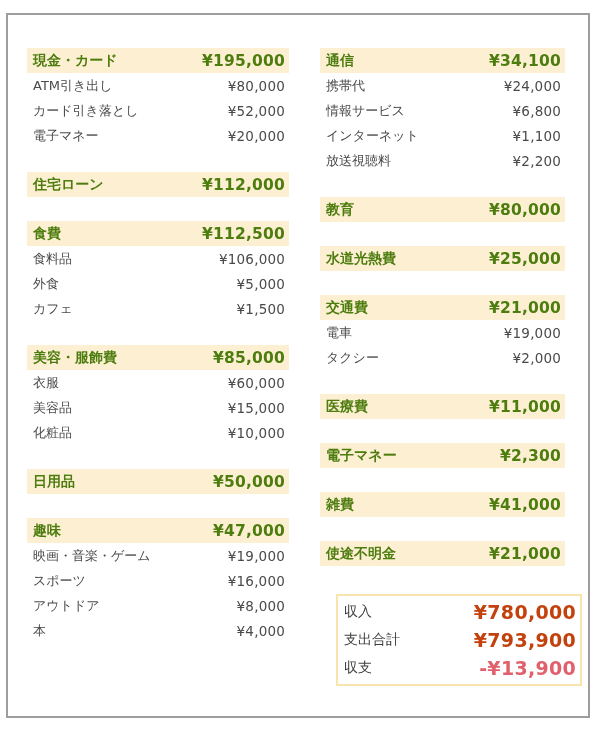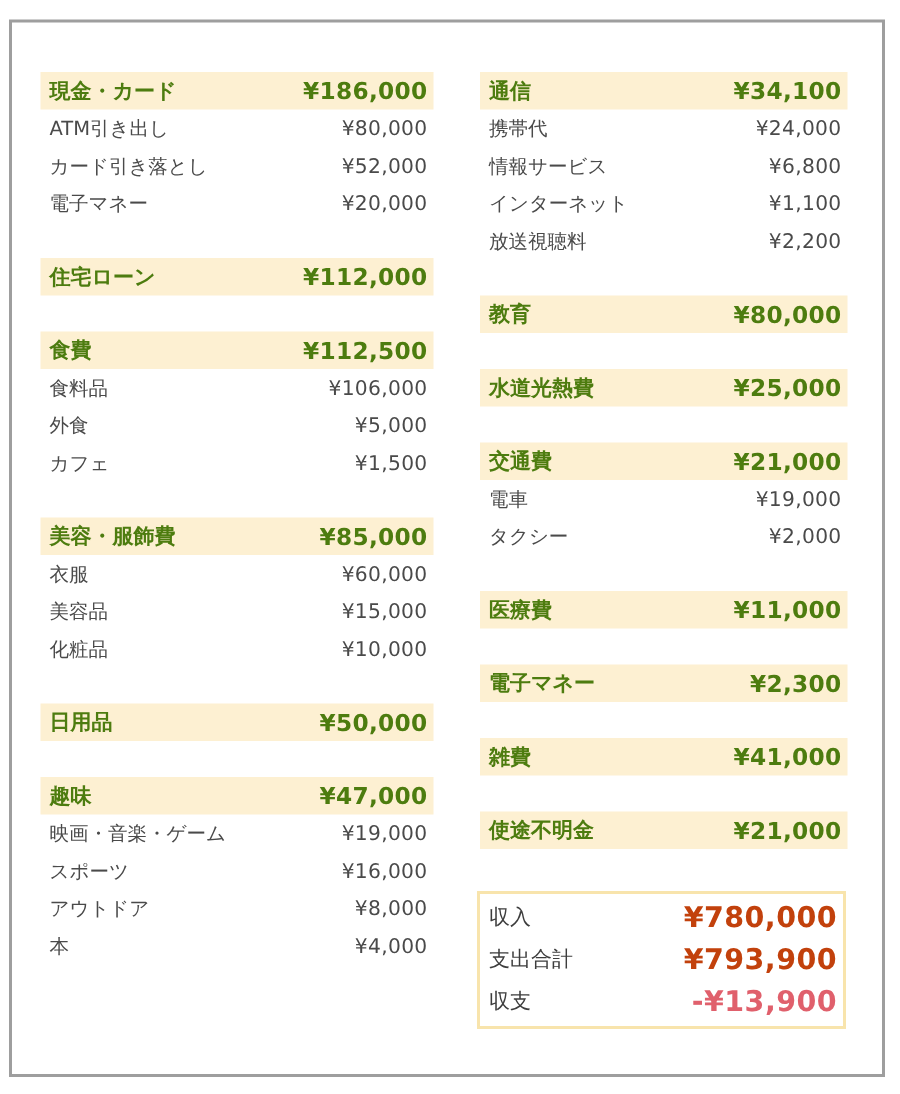--- a/index.html
+++ b/index.html
@@ -11,37 +11,37 @@
   .col.left { left: 27px; width: 262px; }
   .col.right { left: 320px; width: 245px; }
   .group { margin-bottom: 24px; }
   .head { display: flex; justify-content: space-between; align-items: center;
           height: 25px; background: #fdf0d2; padding: 0 4px 0 6px; font-weight: bold;
           font-size: 14px; color: #4d7c0f; margin-top: 24px; }
   .head .amt { font-size: 15.5px; letter-spacing: 0.2px; }
   .row { display: flex; justify-content: space-between; align-items: center;
          height: 25px; padding: 0 4px 0 6px; font-size: 13px; color: #4a4a4a; text-align: right; }
   .row .amt { font-size: 13.5px; letter-spacing: 0.2px; }
-  .summary { position: absolute; left: 318px; top: 594px; width: 246px; height: 92px;
+  .summary { position: absolute; left: 336px; top: 594px; width: 246px; height: 92px;
              border: 2px solid #f8e4ac; box-sizing: border-box; padding: 2px 4px 0 6px; }
   .summary .srow { display: flex; justify-content: space-between; align-items: center;
                    height: 28px; font-size: 14px; color: #3d3d3d; }
   .summary .srow .amt { font-weight: bold; font-size: 19px; color: #c2410c; letter-spacing: 0.3px; }
   .summary .srow .amt.neg { color: #e0606c; }
 </style>
 </head>
 <body>
 
 <div class="frame"></div>
 
 <div class="col left" id="leftcol">
     <div class="group">
       <div class="head">
         <span>現金・カード</span>
-        <span class="amt">¥186,000</span>
+        <span class="amt">¥195,000</span>
       </div>
       <div class="row">
         <span>ATM引き出し</span>
         <span class="amt">¥80,000</span>
       </div>
       <div class="row">
         <span>カード引き落とし</span>
         <span class="amt">¥52,000</span>
       </div>
       <div class="row">

